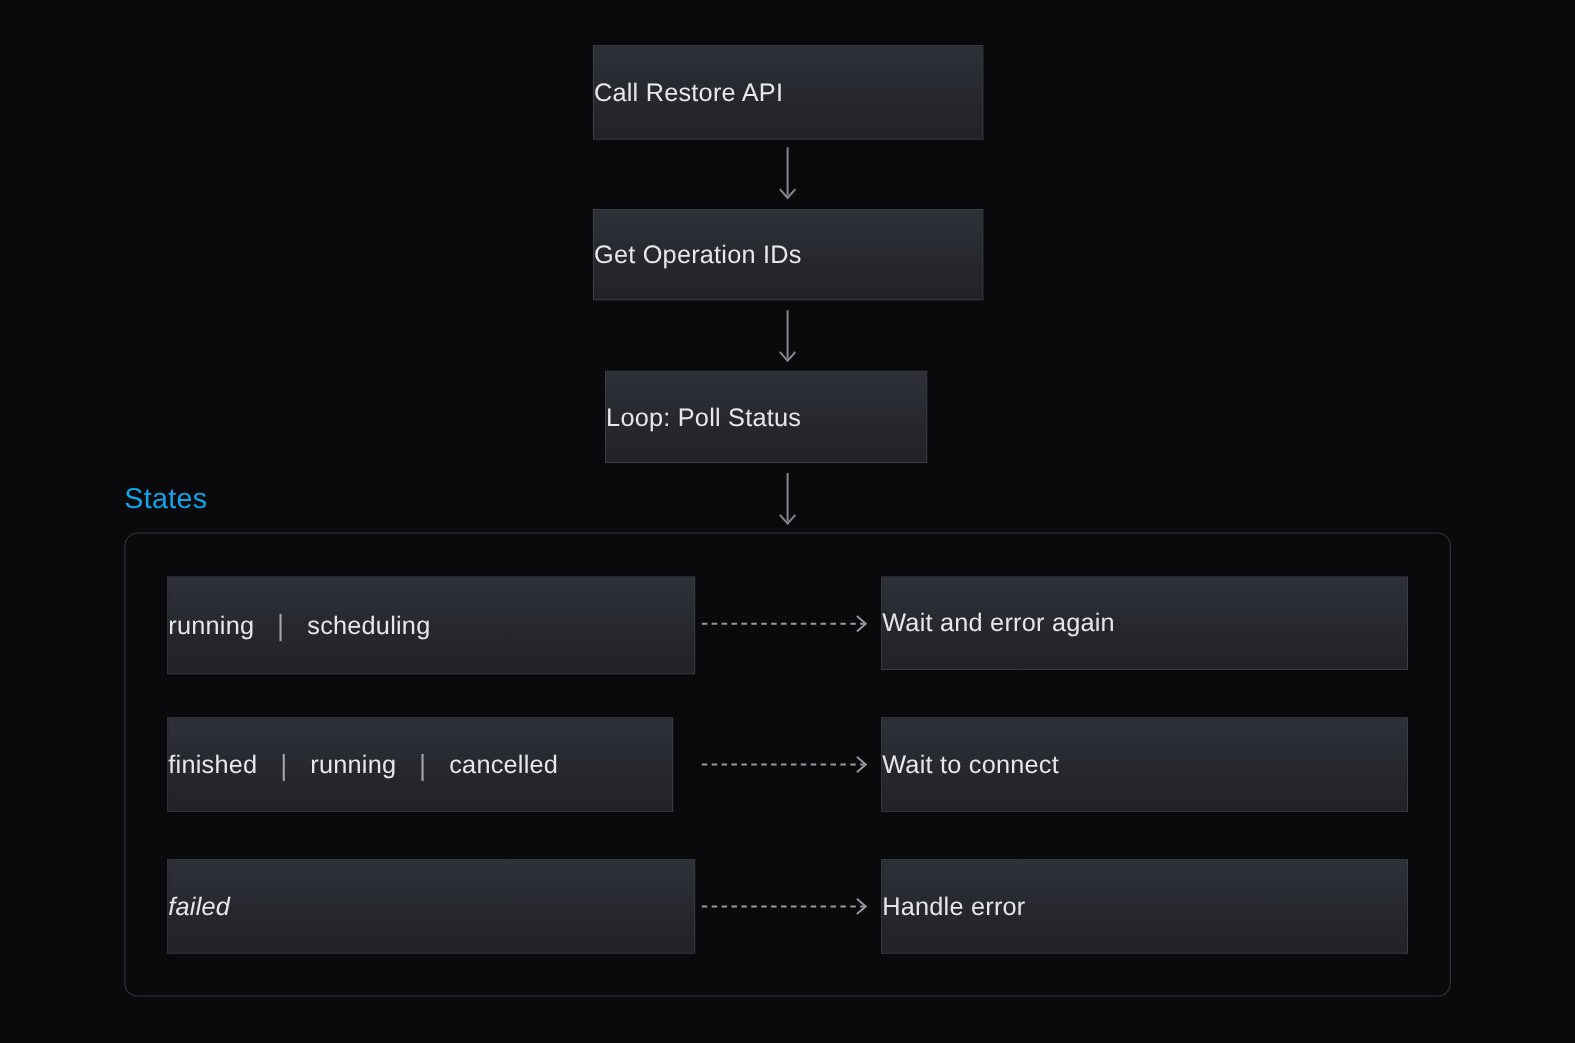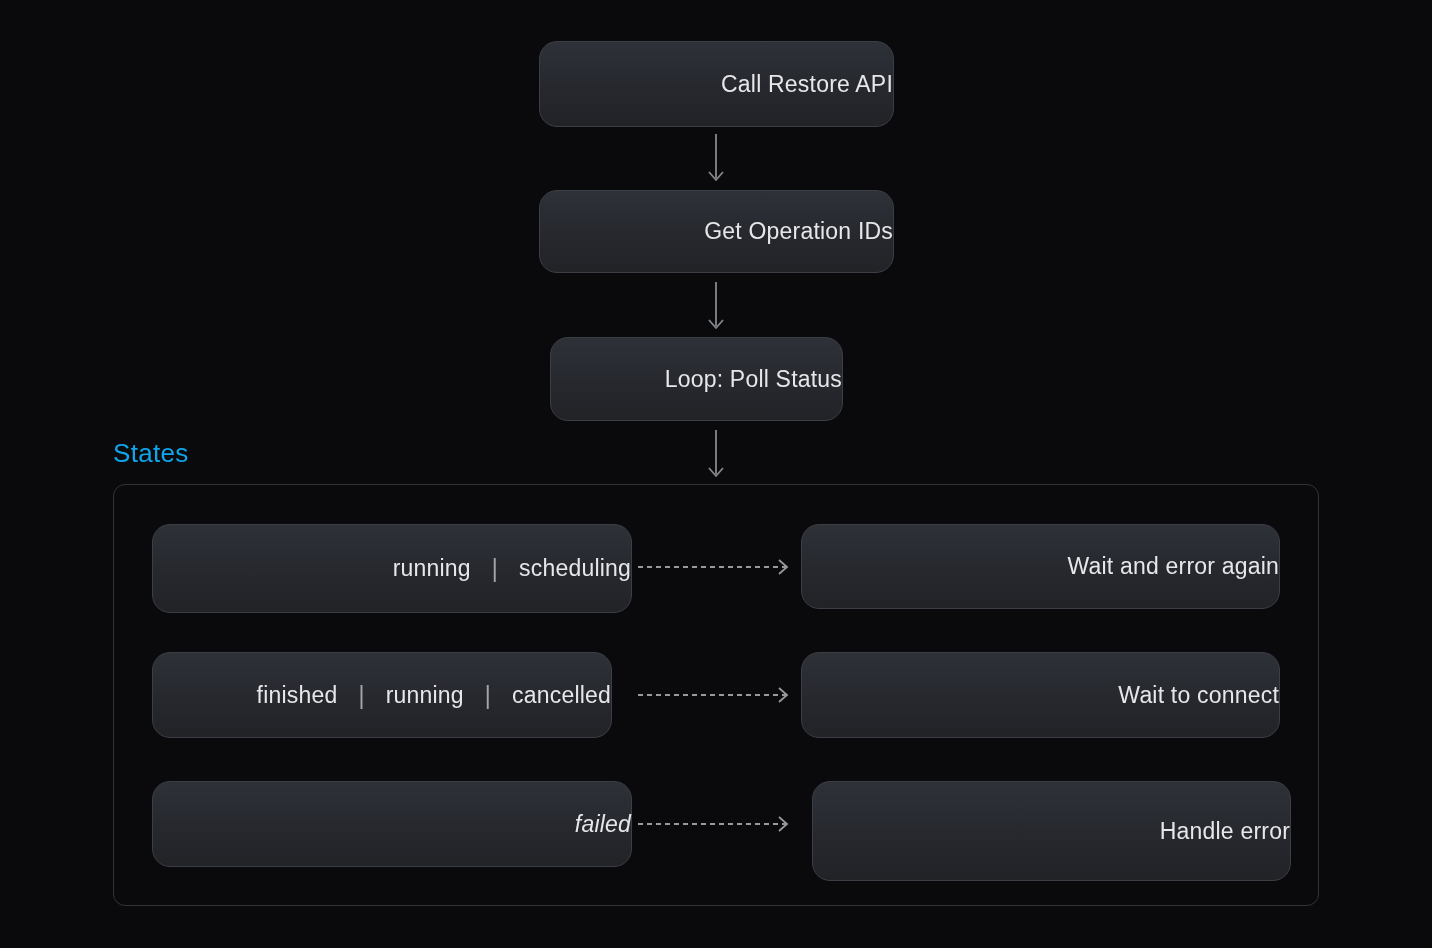--- a/index.html
+++ b/index.html
@@ -12,25 +12,25 @@
     position: relative;
     width: 1432px;
     height: 948px;
     background: #0a0a0c;
     overflow: hidden;
   }
   .node {
     position: absolute;
     box-sizing: border-box;
     border: 1px solid #3b3e45;
-    border-radius: 18px;
+    border-radius: 0;
     background: linear-gradient(180deg, #2e3138 0%, #26282e 55%, #212327 100%);
     display: flex;
     align-items: center;
-    justify-content: flex-end;
+    justify-content: flex-start;
     color: #e6e7e9;
     font-size: 23px;
     letter-spacing: 0.2px;
     white-space: nowrap;
   }
   .node .pipe {
     color: #b9bcc1;
     opacity: 0.85;
     margin: 0 21px;
     font-weight: 300;
@@ -68,21 +68,21 @@
 
   <div class="node" style="left:539px; top:41px; width:355px; height:86px;">
     <span>Call Restore API</span>
   </div>
 
   <svg class="arrow-svg" style="left:706px; top:134px;" width="20" height="48" viewBox="0 0 20 48">
     <line x1="10" y1="0" x2="10" y2="44" stroke="#85888d" stroke-width="1.8"></line>
     <polyline points="3,38 10,46 17,38" fill="none" stroke="#85888d" stroke-width="1.8"></polyline>
   </svg>
 
-  <div class="node" style="left:539px; top:190px; width:355px; height:83px;padding-left:28px;">
+  <div class="node" style="left:539px; top:190px; width:355px; height:83px;">
     <span>Get Operation IDs</span>
   </div>
 
   <svg class="arrow-svg" style="left:706px; top:282px;" width="20" height="48" viewBox="0 0 20 48">
     <line x1="10" y1="0" x2="10" y2="44" stroke="#85888d" stroke-width="1.8"></line>
     <polyline points="3,38 10,46 17,38" fill="none" stroke="#85888d" stroke-width="1.8"></polyline>
   </svg>
 
   <div class="node" style="left:539px; top:337px; width:293px; height:84px;margin-left:11px;">
     <span>Loop: Poll Status</span>
@@ -131,17 +131,17 @@
 
   <div class="node" style="left:152px; top:781px; width:480px; height:86px;font-style:italic;">
     <span>failed</span>
   </div>
 
   <svg class="arrow-svg" style="left:638px; top:814px;" width="158" height="20" viewBox="0 0 158 20">
     <line x1="0" y1="10" x2="148" y2="10" stroke="#96999e" stroke-width="1.8" stroke-dasharray="5 4"></line>
     <polyline points="141,3 149,10 141,17" fill="none" stroke="#96999e" stroke-width="1.8"></polyline>
   </svg>
 
-  <div class="node" style="left:801px; top:781px; width:479px; height:100px;margin-left:11px;">
+  <div class="node" style="left:801px; top:781px; width:479px; height:86px;">
     <span>Handle error</span>
   </div>
 
 </div>
 
 </body></html>

